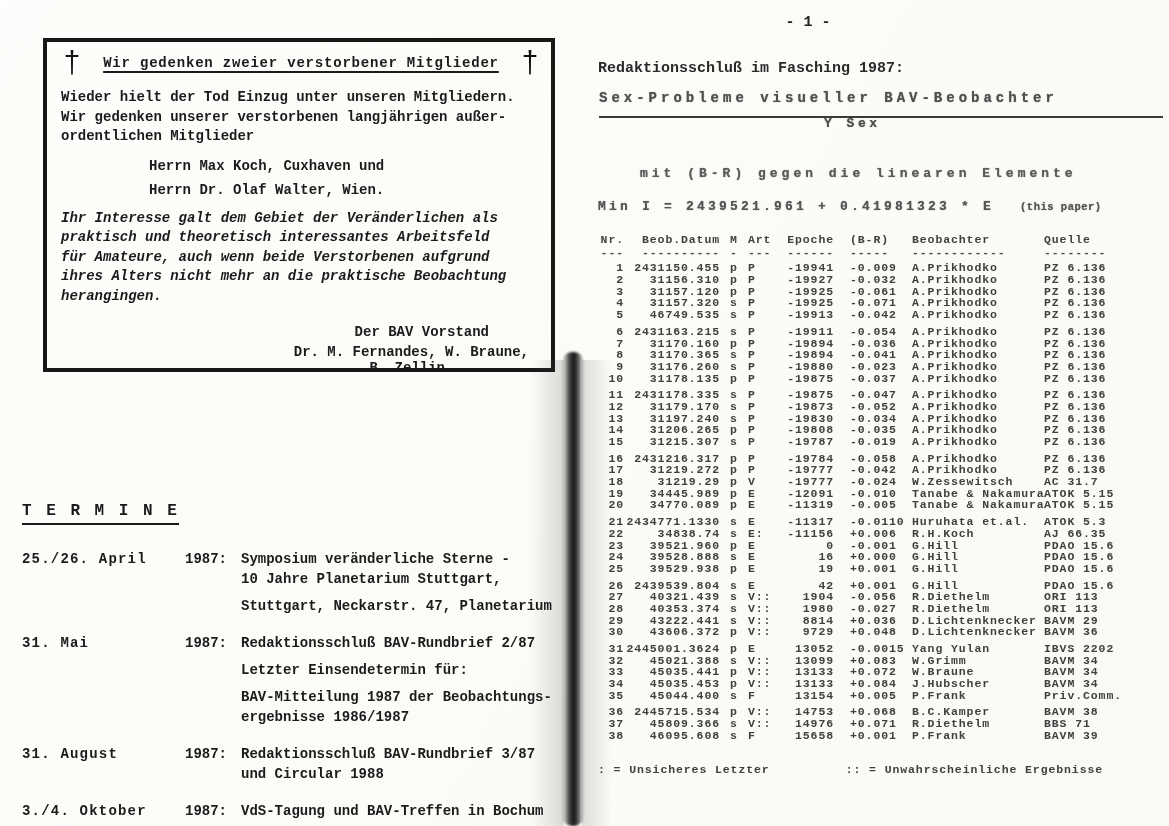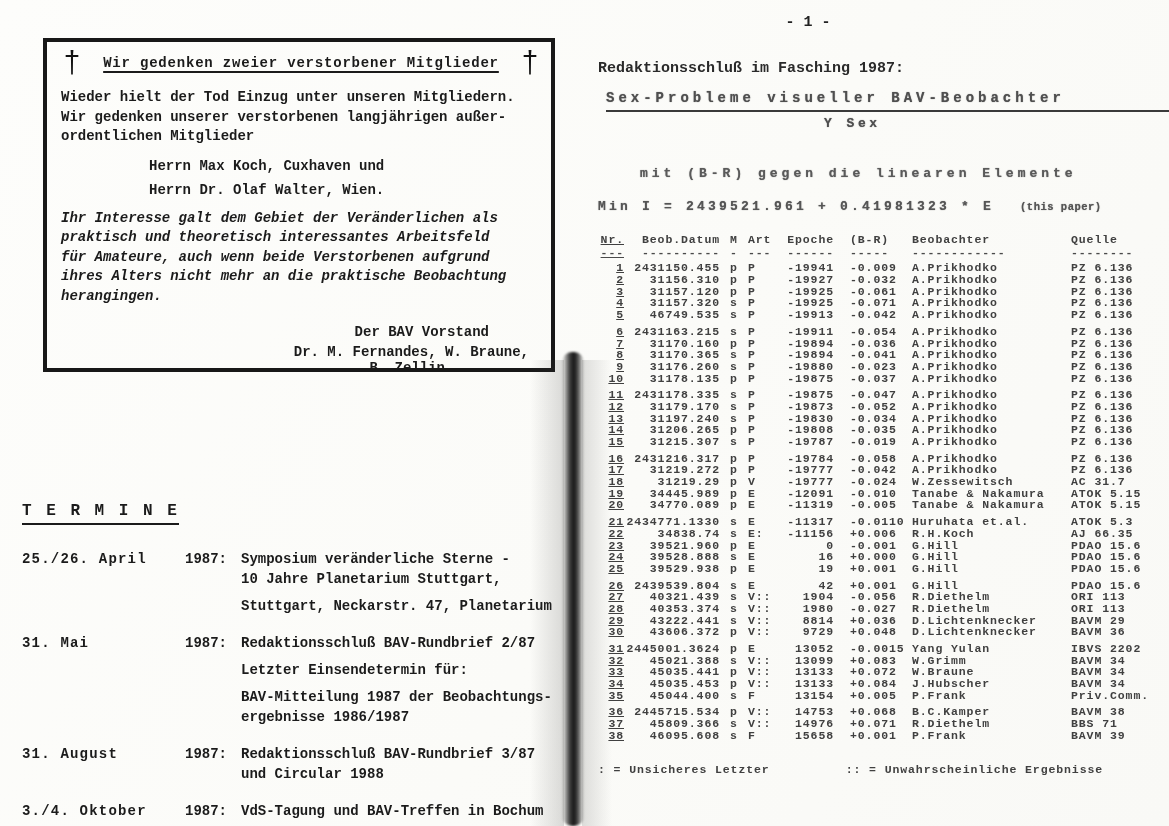--- a/index.html
+++ b/index.html
@@ -39,40 +39,40 @@
   .gutter-fadeL{position:absolute;left:530px;top:360px;width:34px;height:466px;
     background:linear-gradient(90deg,rgba(60,60,60,0) 0%,rgba(60,60,60,0.18) 100%);}
   .gutter-fadeR{position:absolute;left:582px;top:360px;width:30px;height:466px;
     background:linear-gradient(90deg,rgba(60,60,60,0.16) 0%,rgba(60,60,60,0) 100%);}
   
   .rightpage{position:absolute;left:598px;top:0;width:566px;height:826px;color:#2c2c2c;}
   .pgnum{position:absolute;top:14px;left:110px;width:200px;text-align:center;
     font-size:15px;font-weight:700;color:#222;}
   .intro{position:absolute;top:60px;left:0;font-size:15px;font-weight:700;color:#2a2a2a;}
   .dotty{color:#4f4f4f;font-weight:700;text-shadow:0 0 1px rgba(90,90,90,0.85);}
-  .rtitle{position:absolute;top:90px;left:8px;width:564px;font-size:14px;letter-spacing:4px;
-    padding-bottom:4px;border-bottom:2px solid #3a3a3a;}
+  .rtitle{position:absolute;top:90px;left:1px;width:564px;font-size:14px;letter-spacing:4px;
+    padding-bottom:10px;border-bottom:2px solid #3a3a3a;}
   .rstar{position:absolute;top:116px;left:226px;font-size:13px;letter-spacing:3.5px;}
   .rsubtitle{position:absolute;top:166px;left:42px;font-size:13px;letter-spacing:4px;color:#5a5a5a;}
   .relements{position:absolute;top:199px;left:0;font-size:13px;letter-spacing:3.2px;color:#555;}
   .relements .note{font-size:10.5px;letter-spacing:0.5px;margin-left:26px;}
   .rtable{position:absolute;top:234px;left:0;width:566px;
     font-size:11.5px;line-height:11.7px;letter-spacing:0.9px;color:#404040;font-weight:700;}
   .trow{display:flex;height:11.7px;}
   .thead{margin-bottom:1px;}
   .tdash{margin-bottom:4px;color:#4a4a4a;}
   .ggap{margin-top:5px;}
   .tc{flex:0 0 auto;white-space:nowrap;overflow:visible;}
-  .c-nr{width:26px;text-align:right;text-decoration:underline;}
+  .c-nr{width:26px;text-align:right;}
   .c-datum{width:96px;text-align:right;}
   .c-m{width:18px;margin-left:8px;padding-left:2px;}
   .c-art{width:36px;}
   .c-epoche{width:50px;text-align:right;}
   .c-br{width:62px;margin-left:16px;}
-  .c-beob{width:159px;}
+  .c-beob{width:132px;}
   .c-quelle{flex:1 1 auto;}
   .legend{position:absolute;top:763px;left:0;display:flex;
     font-size:11.5px;letter-spacing:0.9px;color:#404040;font-weight:700;}
   .legend .lg2{margin-left:76px;}
 </style>
 </head>
 <body>
 
 <div class="canvas">
 

